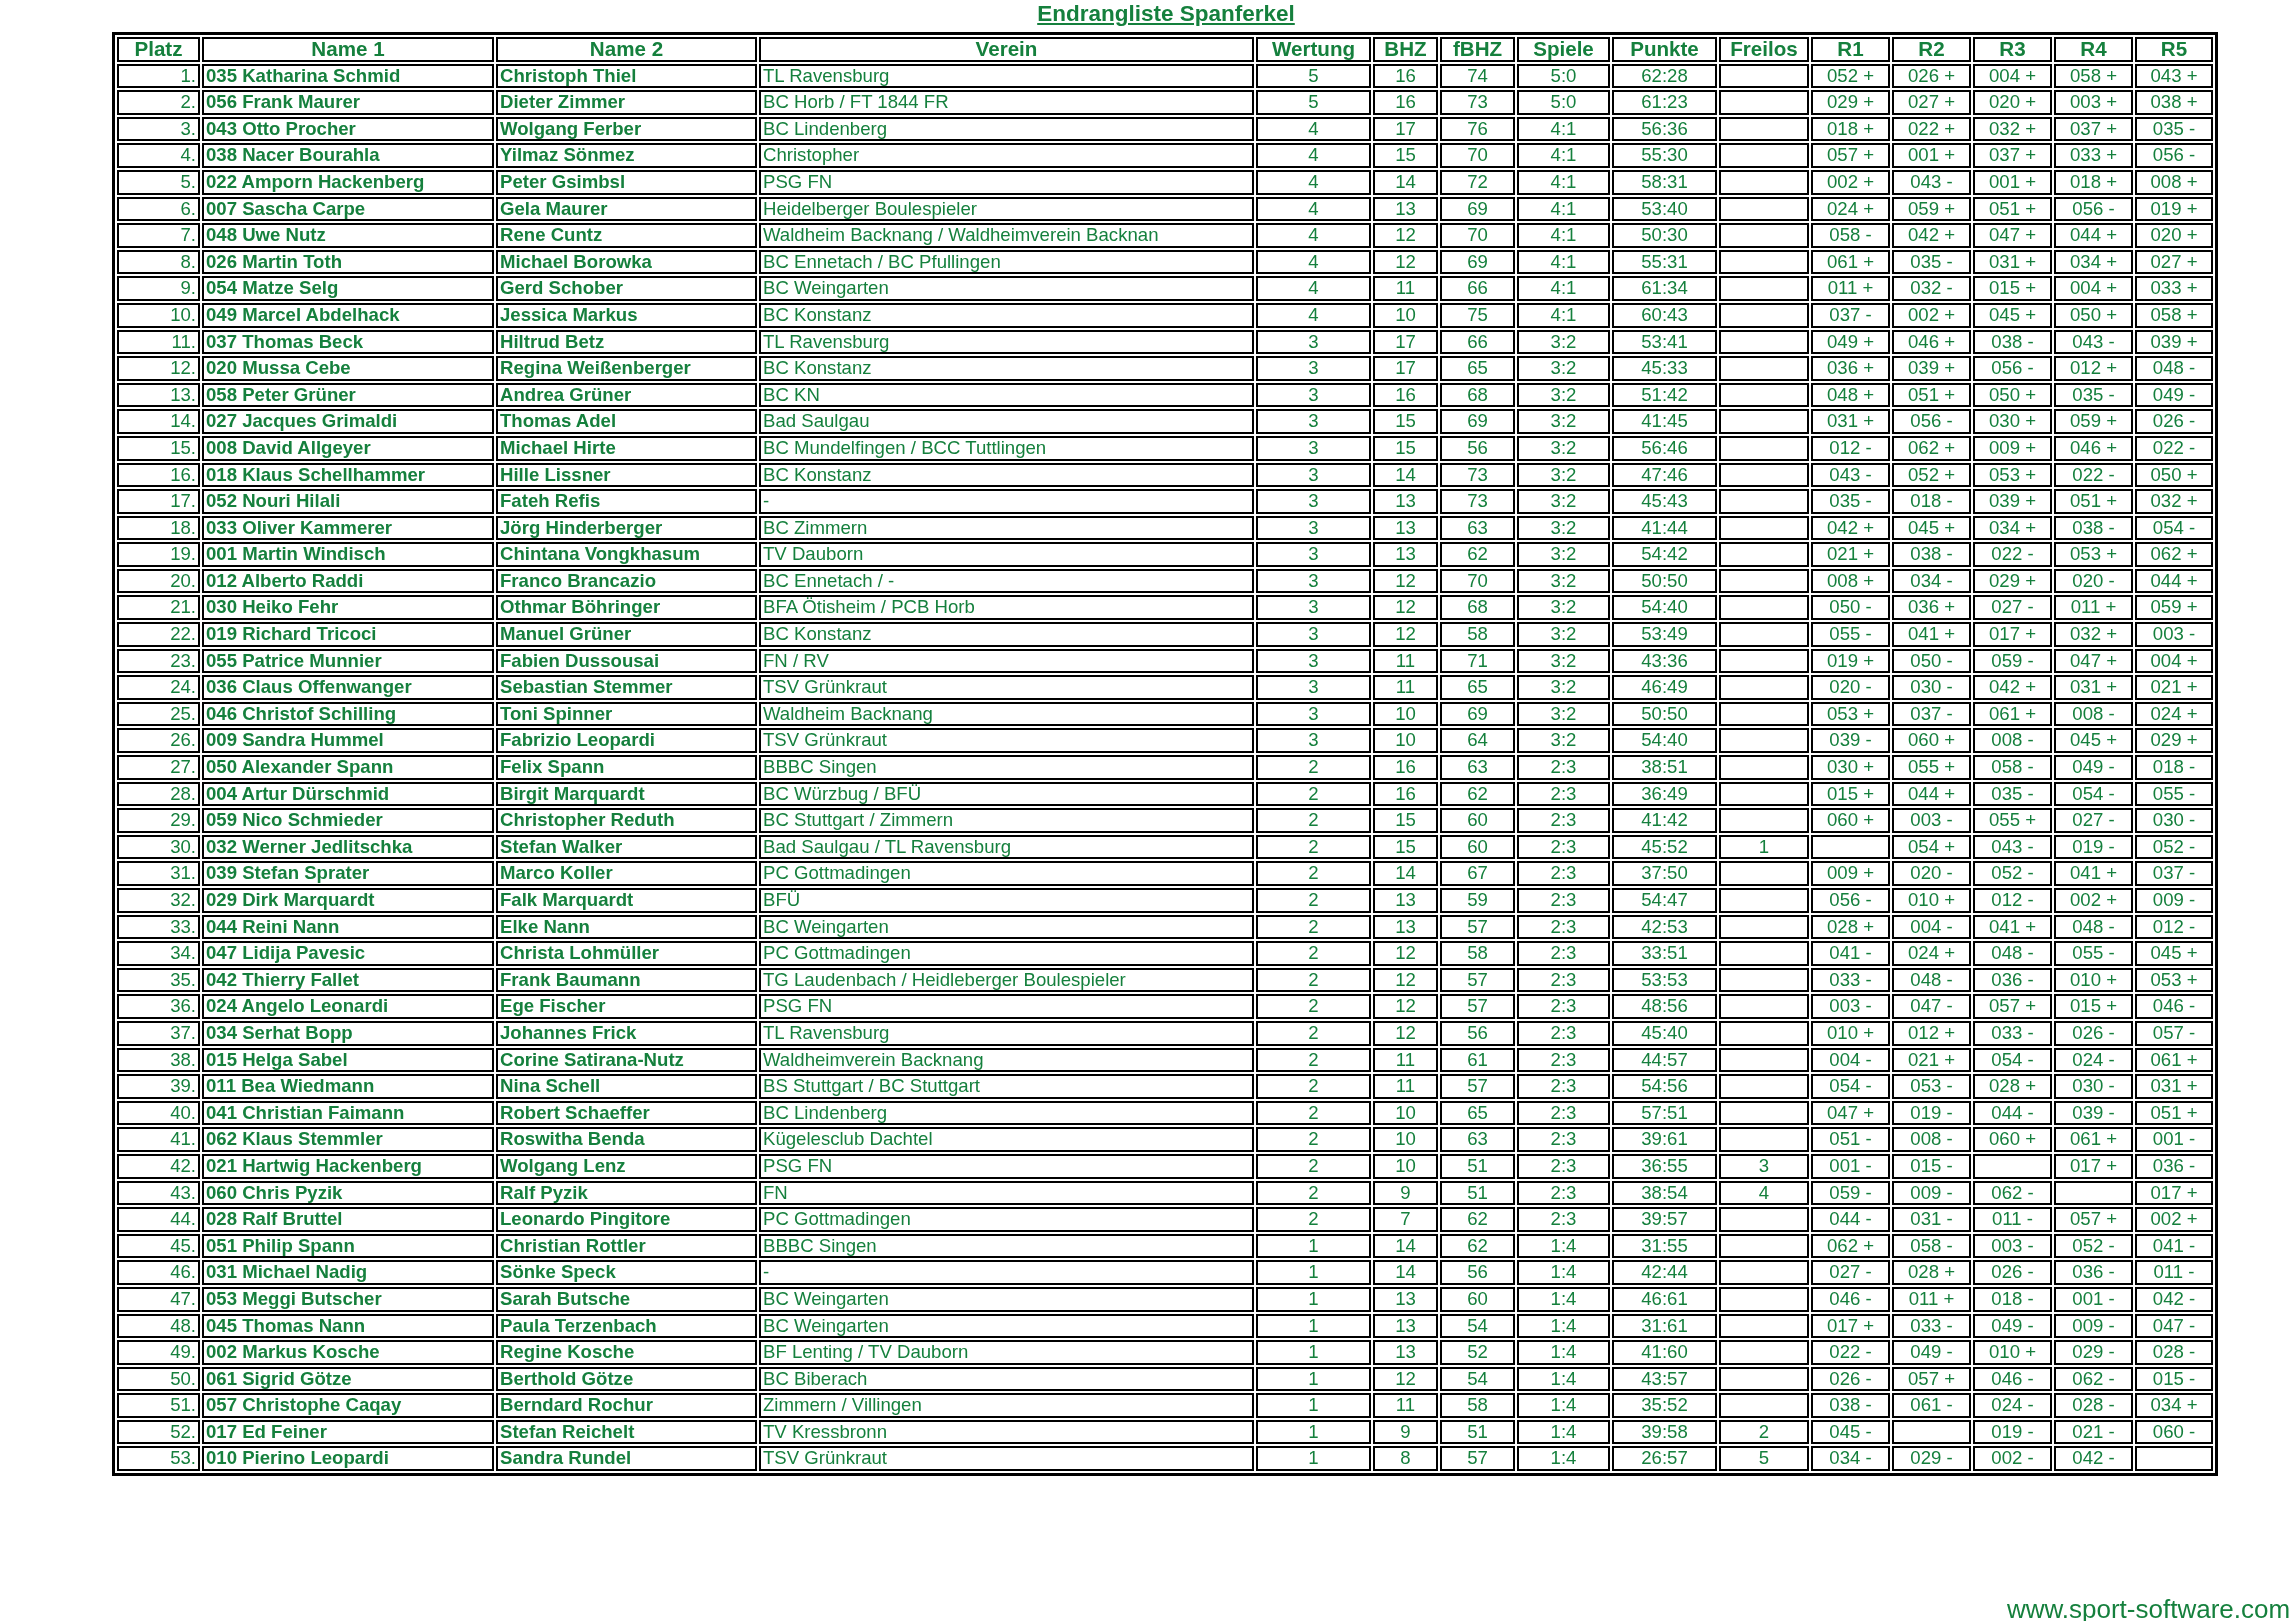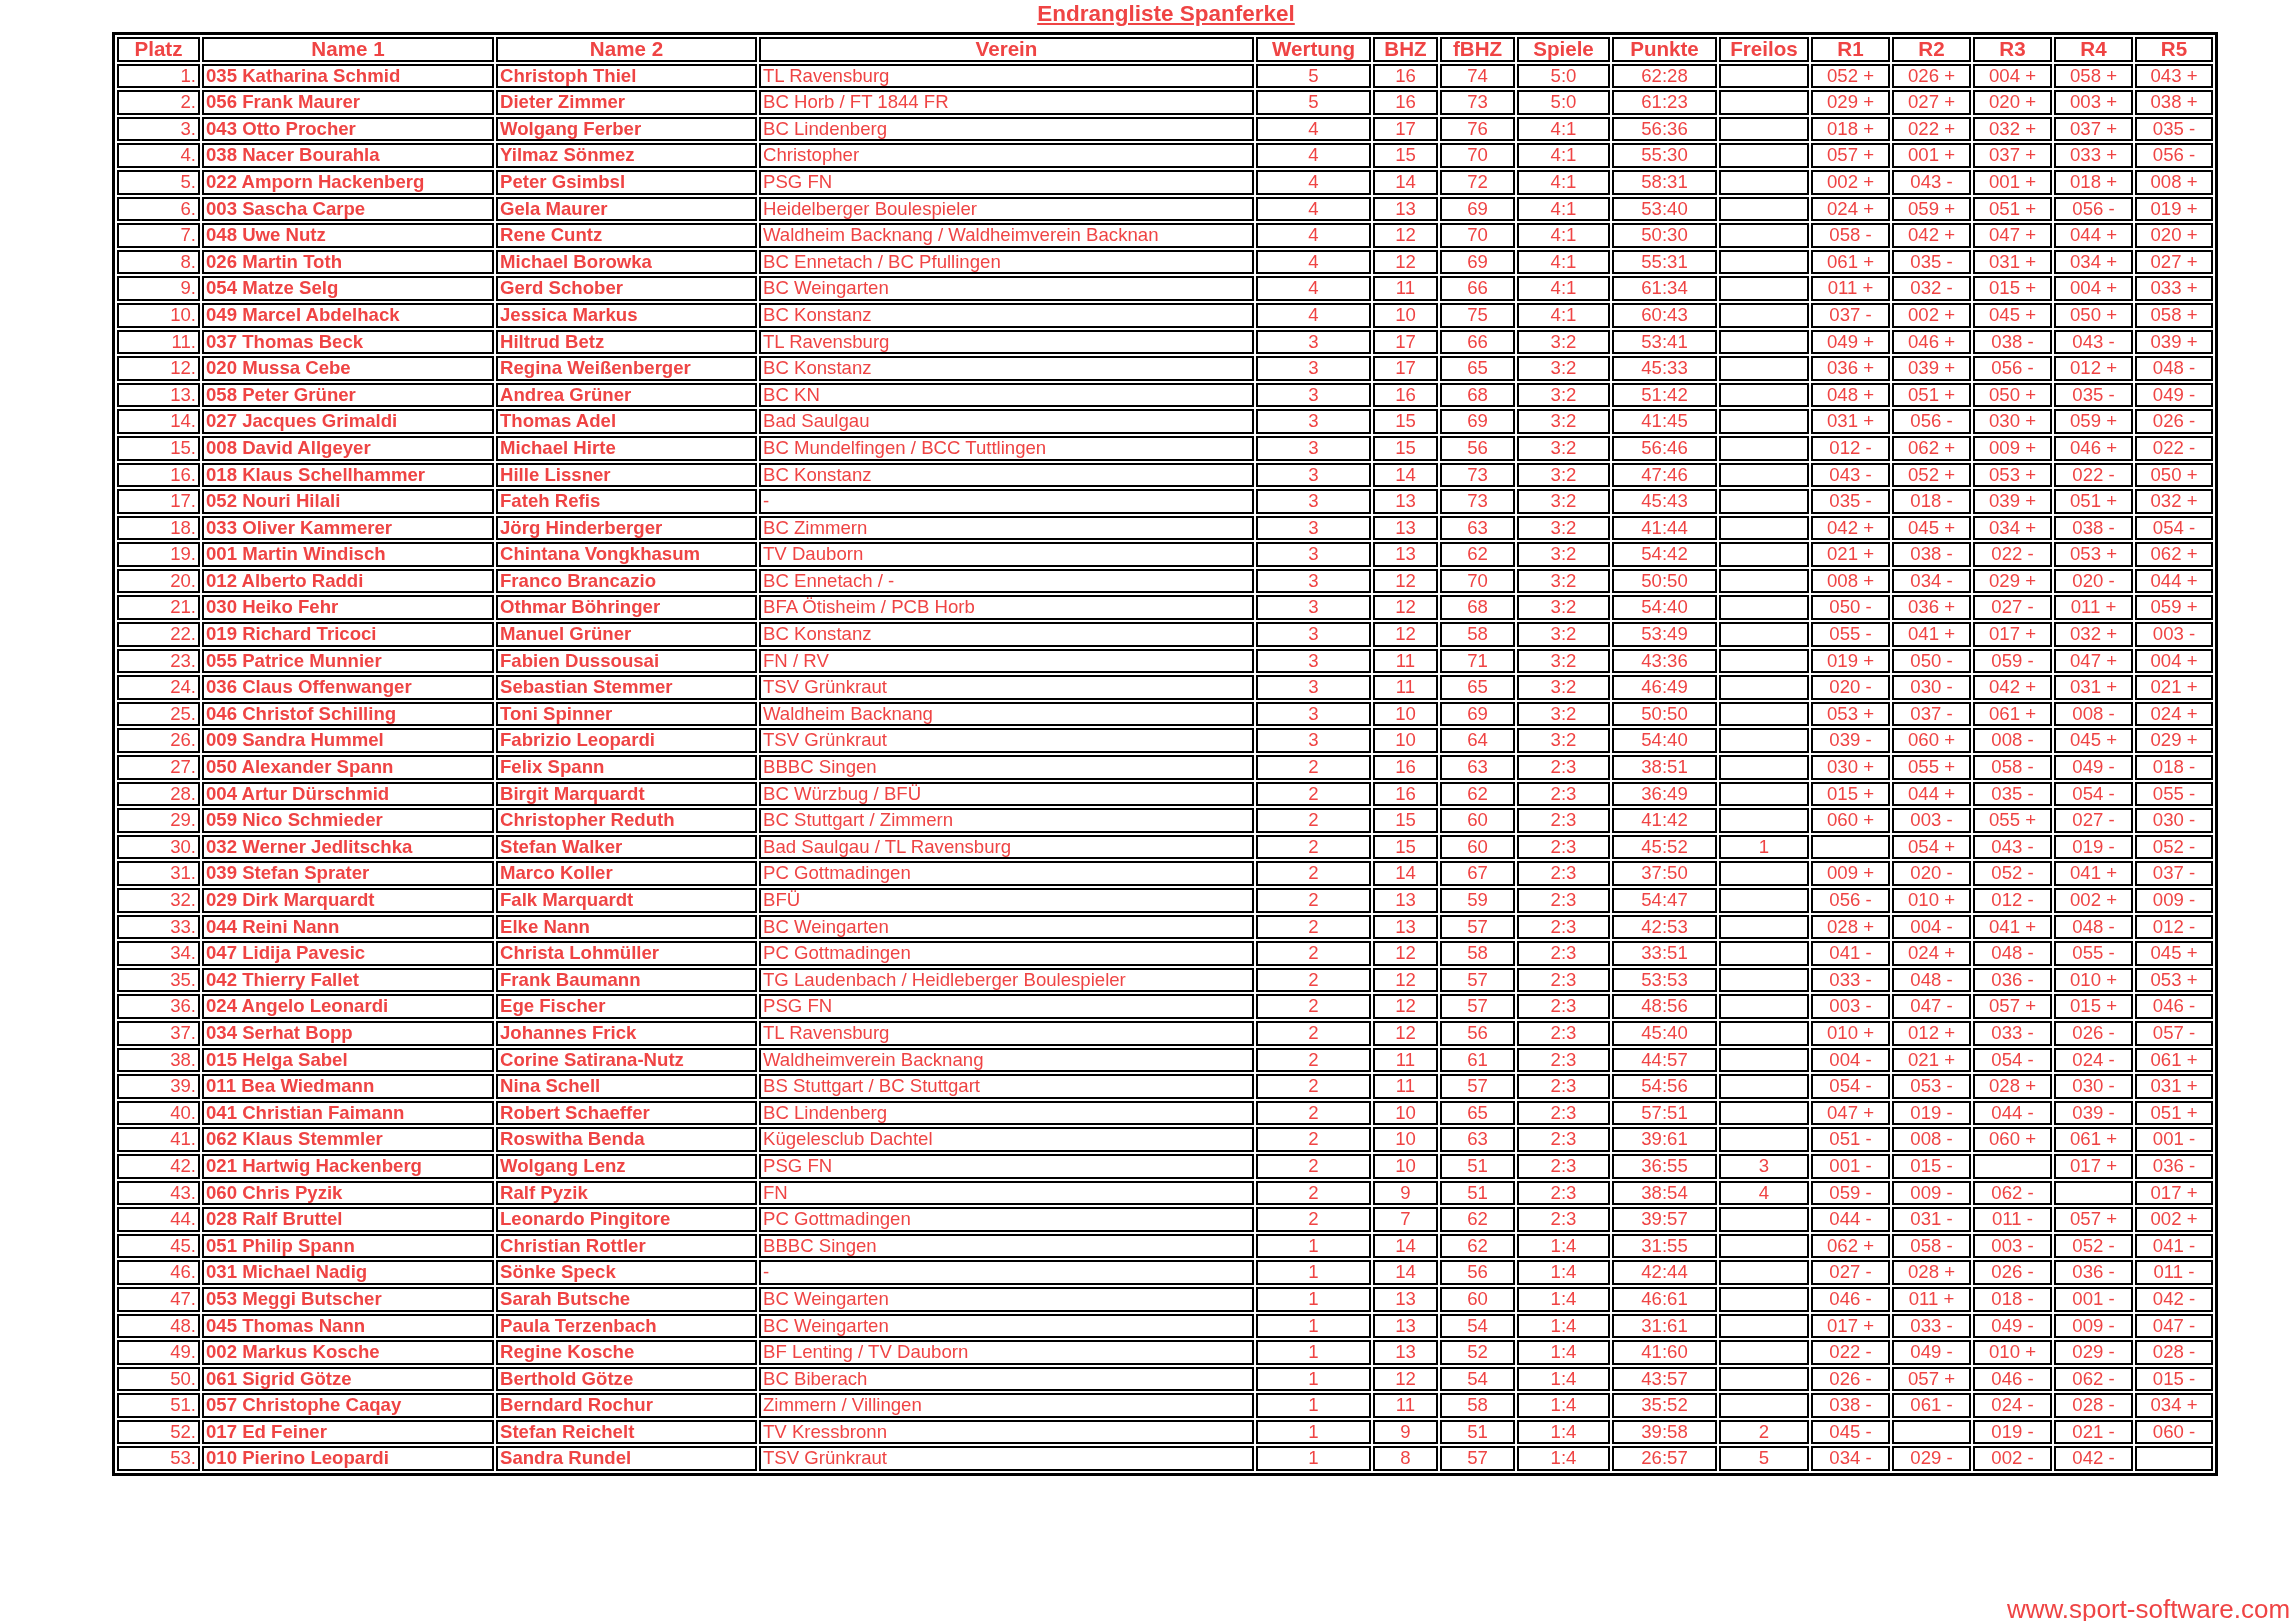--- a/index.html
+++ b/index.html
@@ -2,21 +2,21 @@
 <html><head>
 <meta charset="utf-8">
 <style>
   html, body { margin: 0; padding: 0; background: #ffffff; }
   .page {
     position: relative;
     width: 2293px;
     height: 1621px;
     background: #ffffff;
     font-family: "Liberation Sans", sans-serif;
-    color: #ef4444;
+    color: #15803d;
   }
   .title {
     position: absolute;
     top: 1px;
     left: 112px;
     width: 2108px;
     text-align: center;
     font-size: 22.5px;
     font-weight: bold;
     text-decoration: underline;
@@ -186,21 +186,21 @@
           <td class="c-num">58:31</td>
           <td class="c-num"></td>
           <td class="c-num">002 +</td>
           <td class="c-num">043 -</td>
           <td class="c-num">001 +</td>
           <td class="c-num">018 +</td>
           <td class="c-num">008 +</td>
         </tr>
         <tr>
           <td class="c-platz">6.</td>
-          <td class="c-name">003 Sascha Carpe</td>
+          <td class="c-name">007 Sascha Carpe</td>
           <td class="c-name">Gela Maurer</td>
           <td class="c-verein">Heidelberger Boulespieler</td>
           <td class="c-num">4</td>
           <td class="c-num">13</td>
           <td class="c-num">69</td>
           <td class="c-num">4:1</td>
           <td class="c-num">53:40</td>
           <td class="c-num"></td>
           <td class="c-num">024 +</td>
           <td class="c-num">059 +</td>

